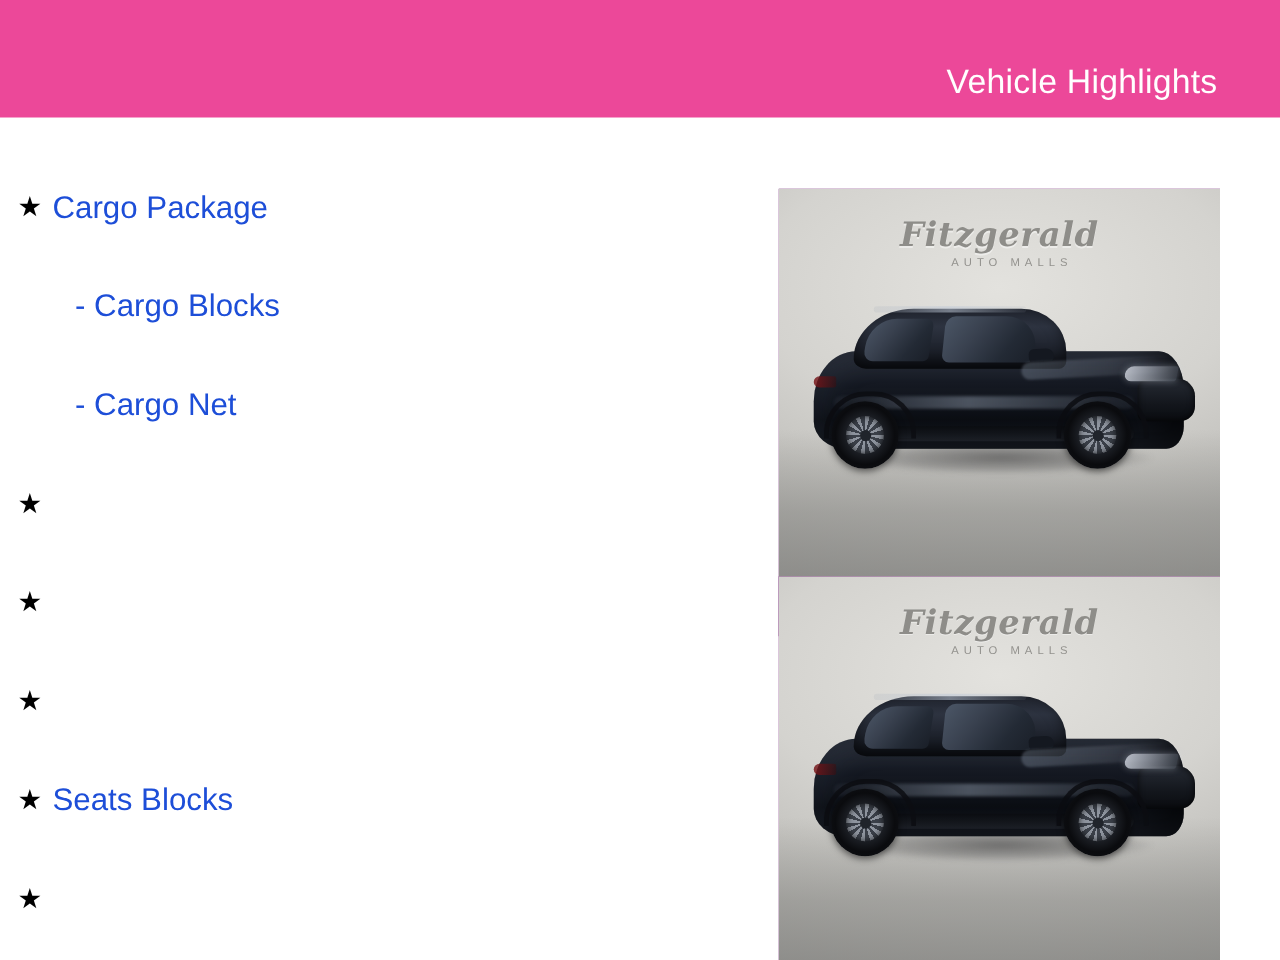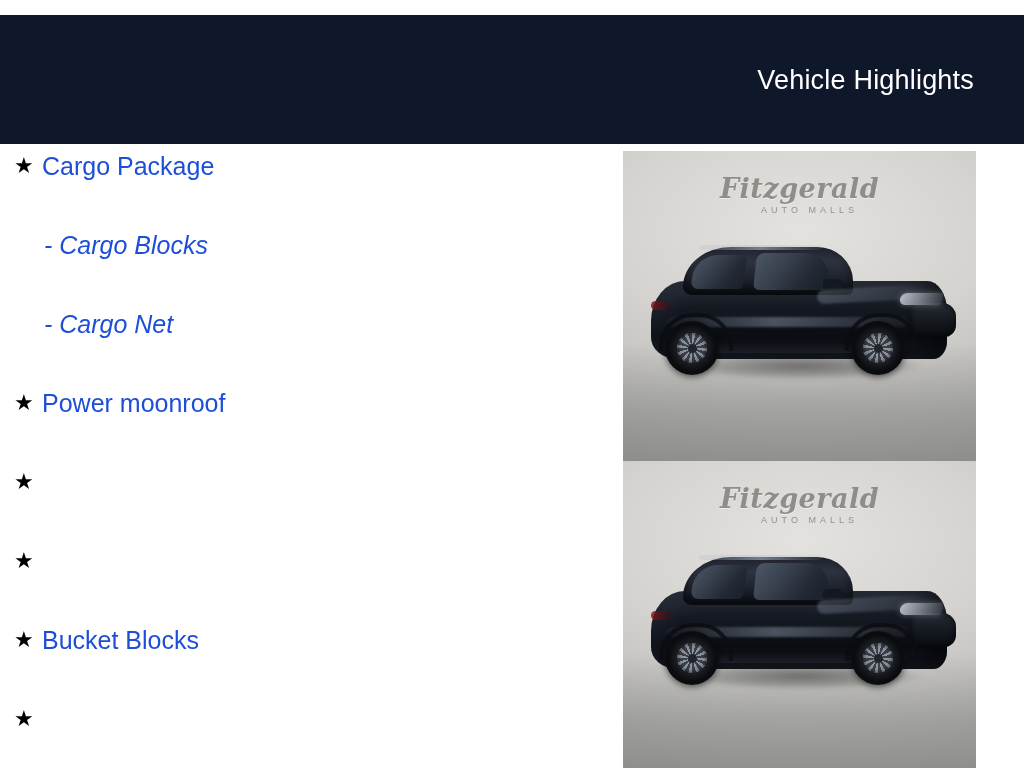--- a/index.html
+++ b/index.html
@@ -16,24 +16,24 @@
     position: relative;
     width: 1024px;
     height: 768px;
     background: #ffffff;
   }
 
   
   .header-bar {
     position: absolute;
     left: 0;
-    top: 15px;
+    top: 0;
     width: 1024px;
-    height: 129px;
-    background: #0f172a;
+    height: 94px;
+    background: #ec4899;
   }
   .header-title {
     position: absolute;
     right: 50px;
     top: 50px;
     color: #ffffff;
     font-size: 27px;
     font-weight: 400;
     letter-spacing: 0.2px;
     white-space: nowrap;
@@ -49,22 +49,21 @@
     box-sizing: border-box;
   }
   .feature-row {
     display: flex;
     align-items: flex-start;
     height: 79px;
     padding-left: 14px;
     box-sizing: border-box;
   }
   .feature-row.sub {
-    padding-left: 44px;
-    font-style: italic;
+    padding-left: 60px;
   }
   .bullet-star {
     width: 28px;
     flex: 0 0 28px;
     font-size: 22px;
     line-height: 28px;
     color: #000000;
     text-align: left;
   }
   .dash-mark {
@@ -297,34 +296,33 @@
       <span class="feature-text">- Cargo Blocks</span>
     </div>
 
     <div class="feature-row sub">
       <span class="dash-mark"></span>
       <span class="feature-text">- Cargo Net</span>
     </div>
 
     <div class="feature-row">
       <span class="bullet-star">★</span>
-      <span class="feature-text">Power moonroof</span>
-    </div>
-
-    <div class="feature-row">
-      <span class="bullet-star">★</span>
-    </div>
-
-    <div class="feature-row">
-      <span class="bullet-star">★</span>
-    </div>
-
-    <div class="feature-row">
-      <span class="bullet-star">★</span>
-      <span class="feature-text">Bucket Blocks</span>
+    </div>
+
+    <div class="feature-row">
+      <span class="bullet-star">★</span>
+    </div>
+
+    <div class="feature-row">
+      <span class="bullet-star">★</span>
+    </div>
+
+    <div class="feature-row">
+      <span class="bullet-star">★</span>
+      <span class="feature-text">Seats Blocks</span>
     </div>
 
     <div class="feature-row">
       <span class="bullet-star">★</span>
     </div>
 
   </div>
 
   <div class="photo" id="photo-1">
     <div class="backdrop"></div>

